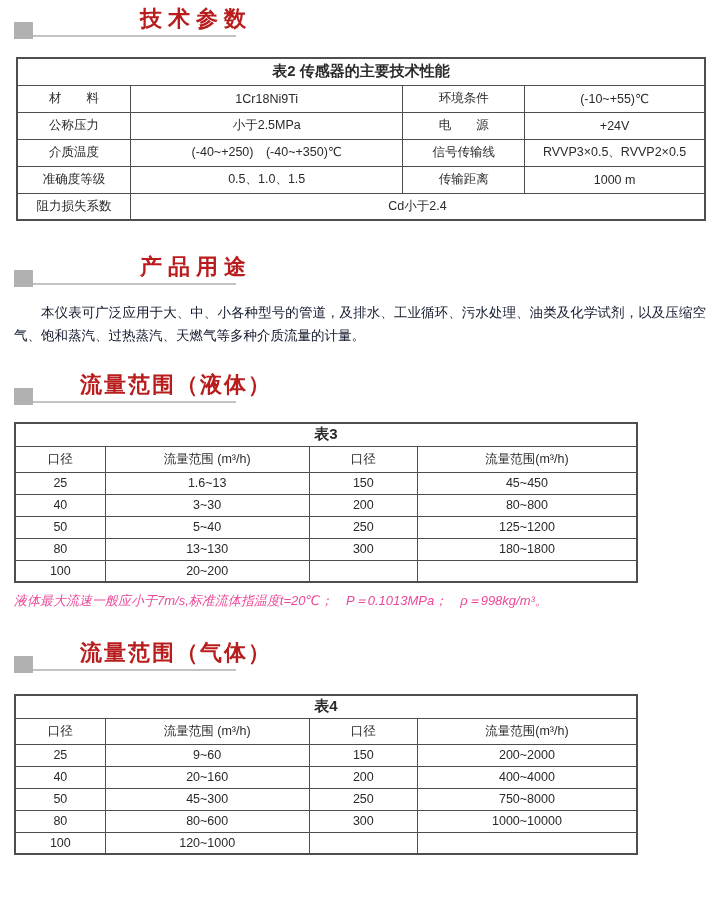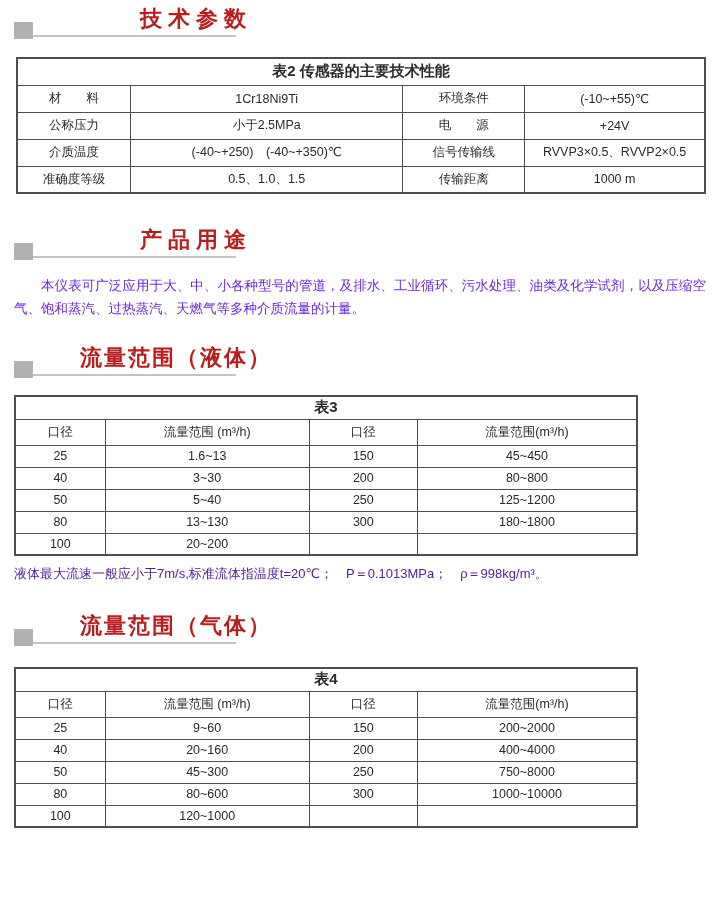--- a/index.html
+++ b/index.html
@@ -45,27 +45,28 @@
   .spec-table .tbl-title { height:27px; }
 
   .flow-table { width:624px; margin:0 0 0 14px; border:2px solid #4e4e4e; }
   .flow-table .tbl-title { height:23px; }
   .flow-table .hdr td { height:26px; }
   .flow-table .datarow td { height:22px; }
 
   .para {
     margin:13px 14px 0 14px;
     font-size:13.5px; line-height:23px;
-    text-indent:2em; color:#6d28d9;
+    text-indent:2em; color:#0f172a;
     text-align:justify;
   }
   .note {
     margin:9px 0 0 14px;
-    font-size:13px; color:#4c1d95;
+    font-size:13px; color:#ec4899;
     white-space:nowrap;
+    font-style:italic;
   }
   .mt2 { margin-top:27px; }
   .mt3 { margin-top:19px; }
   .mt4 { margin-top:24px; }
   .tbl-gap3 { height:16px; }
   .tbl-gap4 { height:20px; }
 </style>
 </head>
 <body>
 
@@ -103,20 +104,24 @@
     <td>(-40~+250)　(-40~+350)℃</td>
     <td>信号传输线</td>
     <td>RVVP3×0.5、RVVP2×0.5</td>
   </tr>
   <tr>
     <td>准确度等级</td>
     <td>0.5、1.0、1.5</td>
     <td>传输距离</td>
     <td>1000 m</td>
   </tr>
+  <tr>
+    <td>阻力损失系数</td>
+    <td colspan="3">Cd小于2.4</td>
+  </tr>
 </tbody>
   </table>
 
 <div class="sec-heading h-use mt2">
   <div class="bar"></div>
   <div class="sq"></div>
   <div class="txt">产品用途</div>
 </div>
 
 <p class="para">本仪表可广泛应用于大、中、小各种型号的管道，及排水、工业循环、污水处理、油类及化学试剂，以及压缩空气、饱和蒸汽、过热蒸汽、天燃气等多种介质流量的计量。</p>

